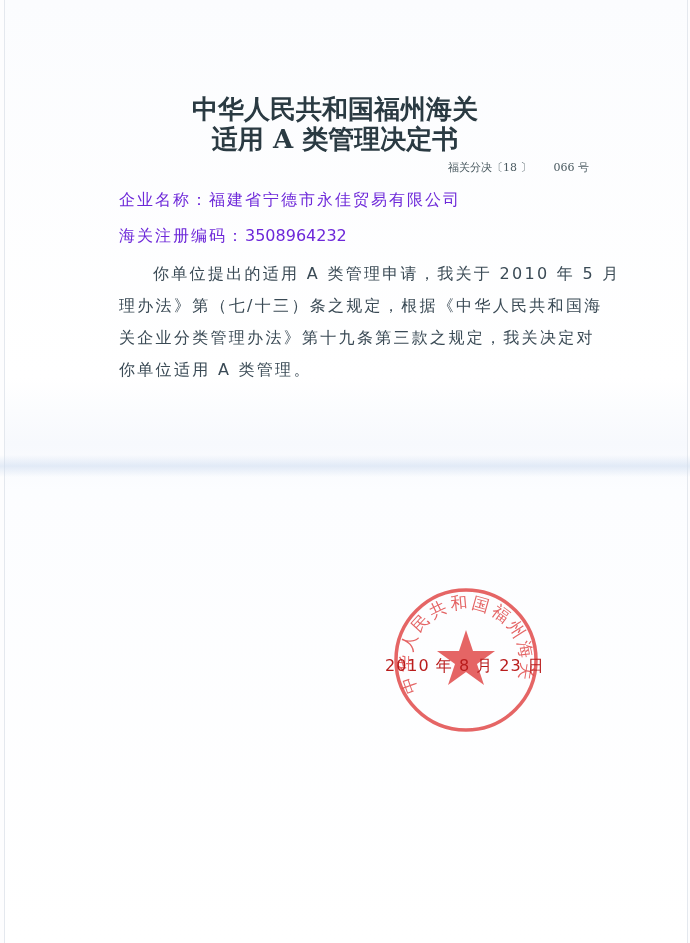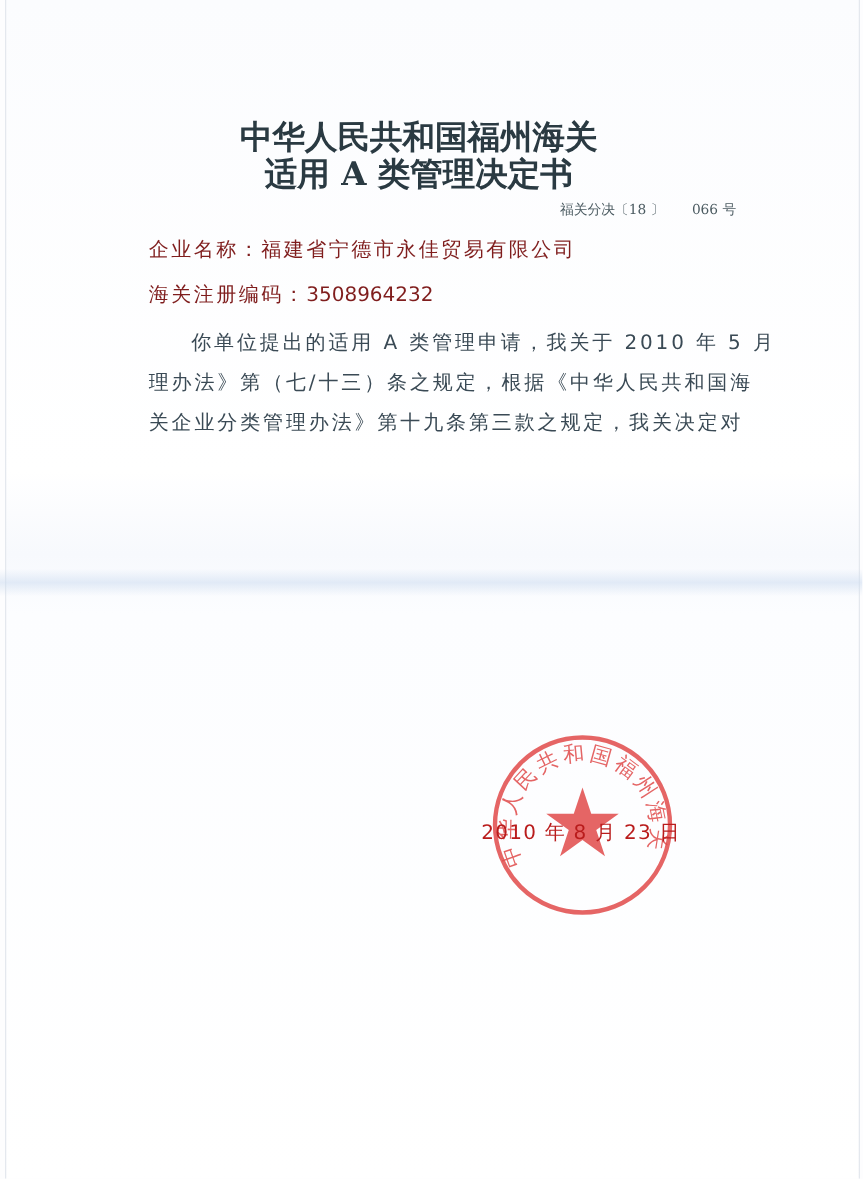--- a/index.html
+++ b/index.html
@@ -24,21 +24,21 @@
     color: #2a3a42; letter-spacing: 0px;
   }
   .title.l1 { top: 92px; font-size: 26px; left: -10px; }
   .title.l2 { top: 122px; font-size: 26px; left: -10px; }
   .docno {
     position: absolute; top: 160px; left: 448px; font-size: 11px; color: #4a5a60;
     font-family: "DejaVu Serif", serif; white-space: pre;
   }
   .docno .num { margin-left: 22px; }
   .field {
-    position: absolute; left: 119px; font-size: 16px; color: #7f1d1d;
+    position: absolute; left: 119px; font-size: 16px; color: #6d28d9;
     font-family: "DejaVu Sans", sans-serif; letter-spacing: 2px; white-space: nowrap;
   }
   .field.f1 { top: 190px; }
   .field.f2 { top: 226px; }
   .field .val-num { letter-spacing: 0px; margin-top: 29px; }
   .body-text {
     position: absolute; left: 119px; top: 258px; width: 460px;
     font-family: "DejaVu Sans", sans-serif; font-size: 16px; line-height: 32px;
     color: #3a4a55; letter-spacing: 2.3px;
   }
@@ -68,20 +68,21 @@
   <span>企业名称：</span><span>福建省宁德市永佳贸易有限公司</span>
 </div>
 <div class="field f2">
   <span>海关注册编码：</span><span class="val-num">3508964232</span>
 </div>
 
 <div class="body-text">
   <span class="line indent">你单位提出的适用 A 类管理申请，我关于 2010 年 5 月</span>
   <span class="line">理办法》第（七/十三）条之规定，根据《中华人民共和国海</span>
   <span class="line">关企业分类管理办法》第十九条第三款之规定，我关决定对</span>
+  <span class="line">你单位适用 A 类管理。</span>
 </div>
 
 <svg class="seal" viewBox="0 0 150 150">
   <defs>
     <path id="sealArc" d="M 30 110 A 55 55 0 1 1 120 110"></path>
   </defs>
   <circle cx="75" cy="75" r="70" fill="none" stroke="#e04a4a" stroke-width="3.5" opacity="0.85"></circle>
   <text font-family="DejaVu Serif, serif" font-size="17" fill="#e04a4a" opacity="0.85" letter-spacing="3">
     <textPath href="#sealArc" startOffset="2%">中华人民共和国福州海关</textPath>
   </text>

